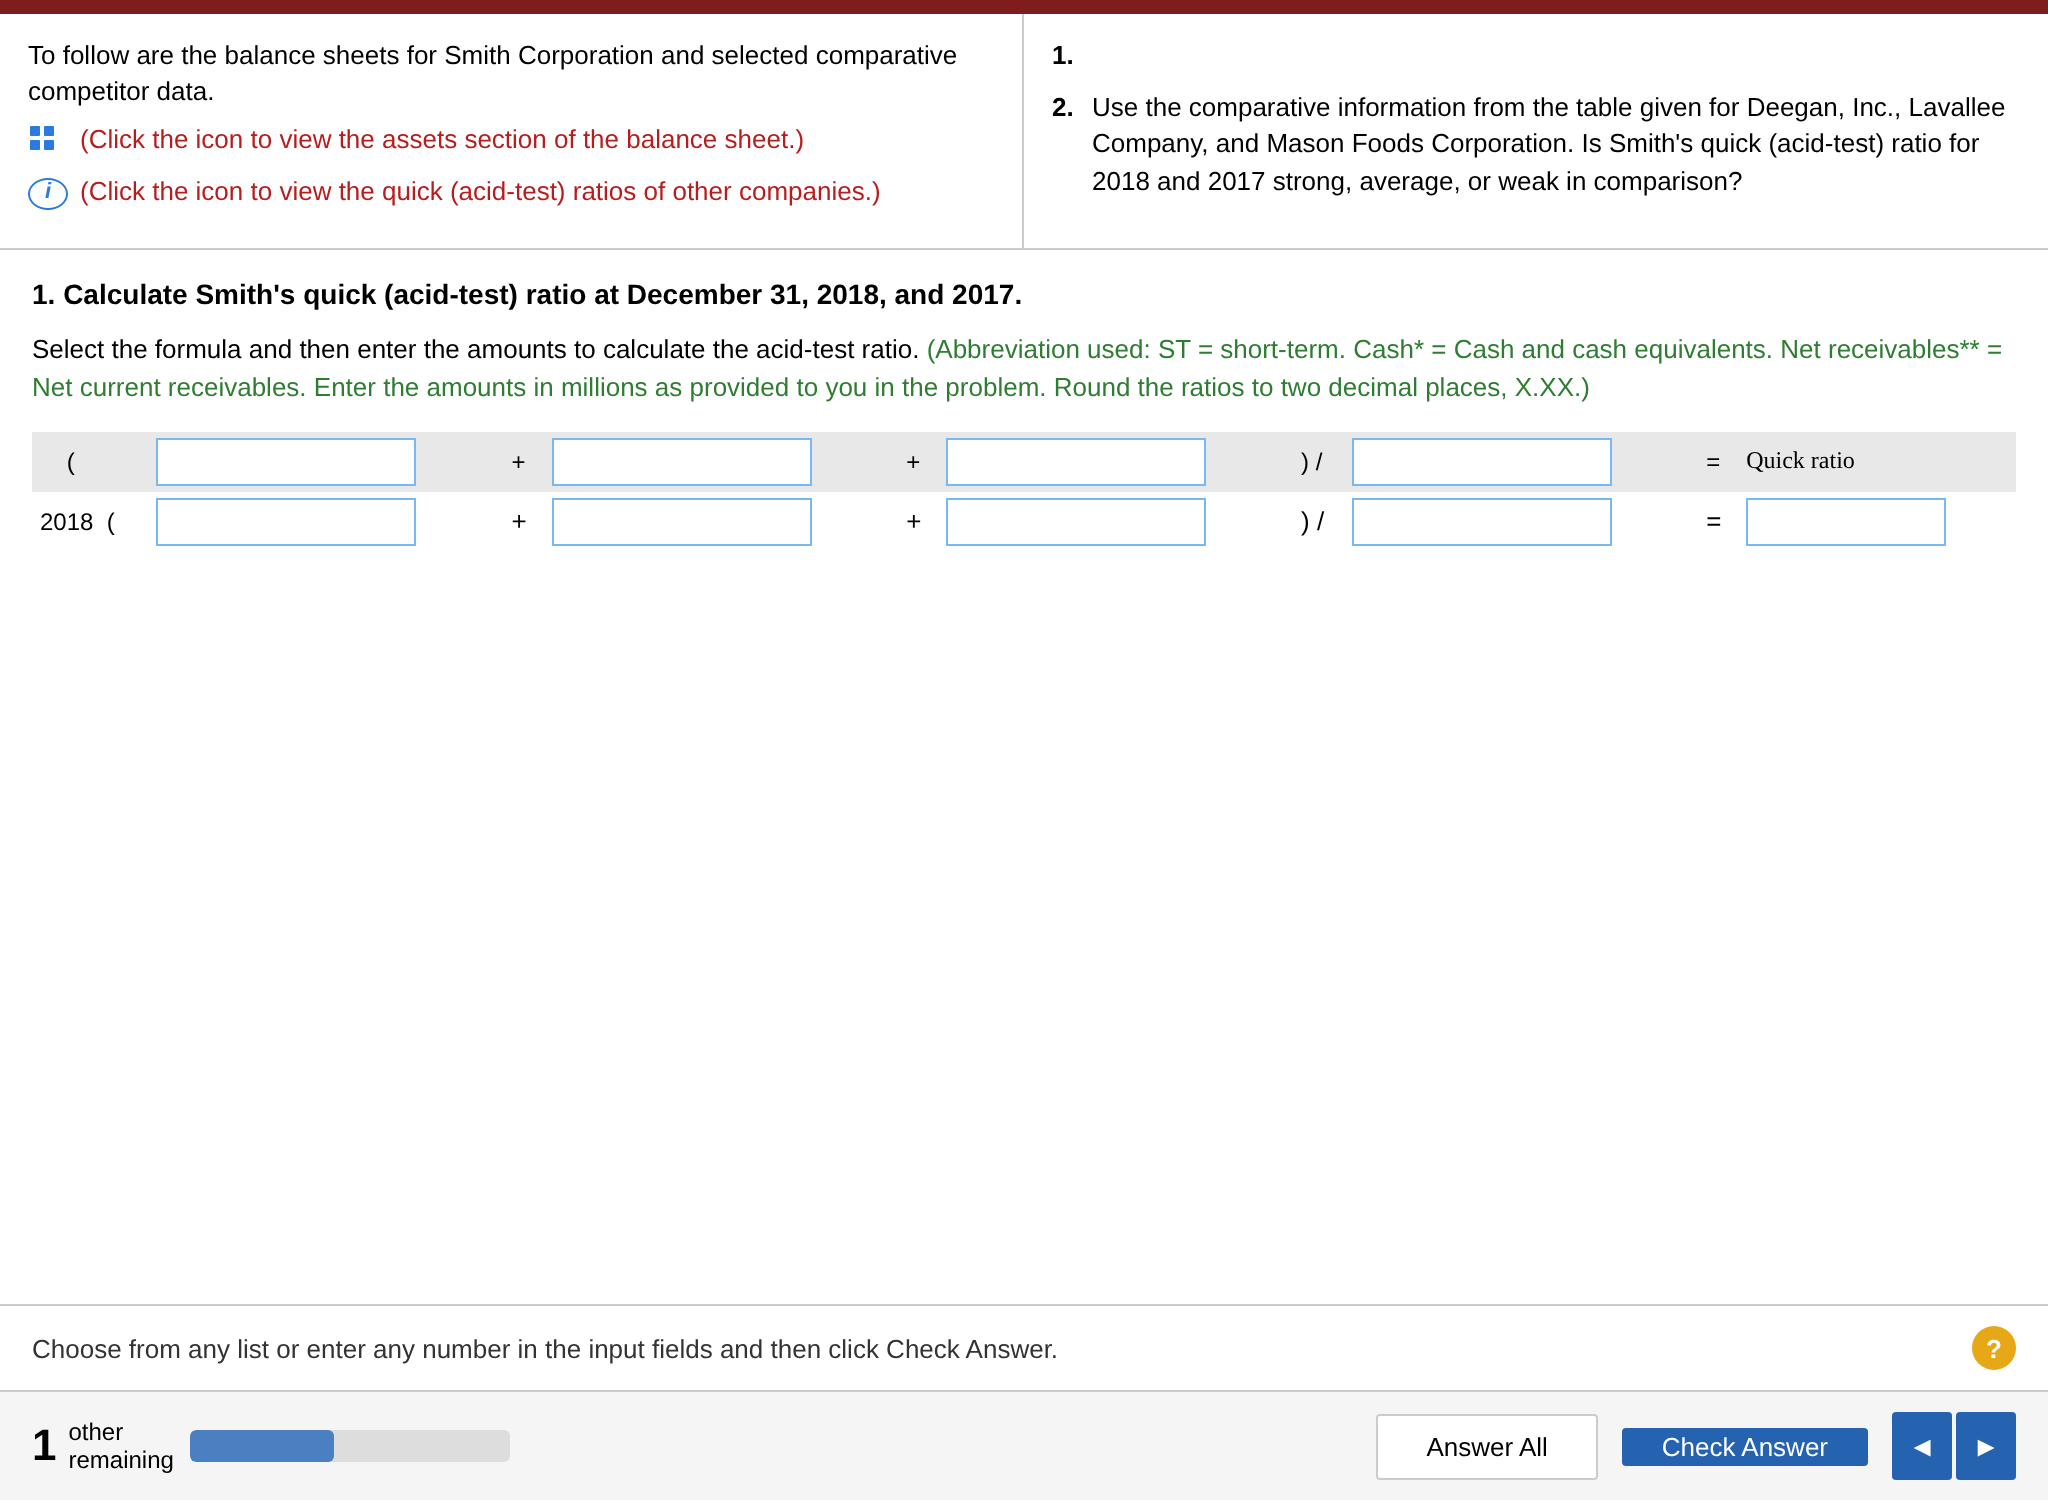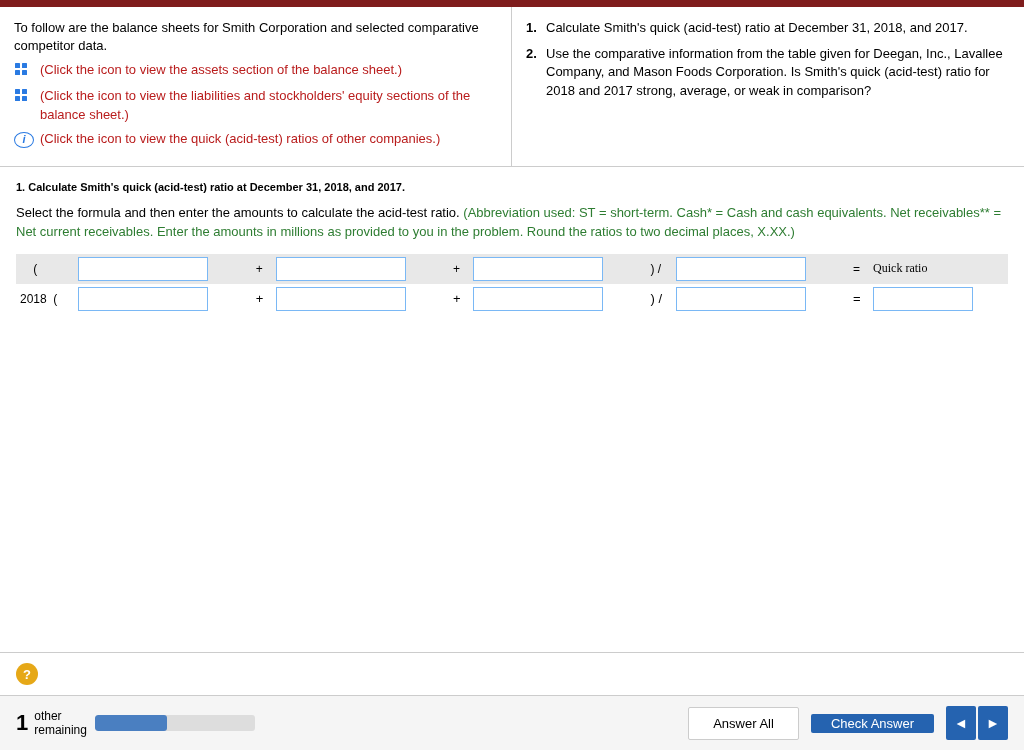--- a/index.html
+++ b/index.html
@@ -95,21 +95,21 @@
       font-weight: bold;
     }
 
     .main-content {
       flex: 1;
       padding: 14px 16px;
       overflow: hidden;
     }
 
     .question-title {
-      font-size: 11px;
+      font-size: 14px;
       margin-bottom: 10px;
       font-weight: normal;
     }
 
     .instruction-text {
       margin-bottom: 12px;
       line-height: 1.5;
     }
 
     .green-text {
@@ -301,43 +301,31 @@
         <svg class="grid-icon-svg" viewBox="0 0 16 16" fill="#2a7ae2">
           <rect x="1" y="1" width="5" height="5" rx="0.5"></rect>
           <rect x="8" y="1" width="5" height="5" rx="0.5"></rect>
           <rect x="1" y="8" width="5" height="5" rx="0.5"></rect>
           <rect x="8" y="8" width="5" height="5" rx="0.5"></rect>
         </svg>
       </span>
       <span class="icon-text">(Click the icon to view the assets section of the balance sheet.)</span>
     </div>
 
-    <div class="icon-link">
-      <span class="grid-icon">
-        <svg class="grid-icon-svg" viewBox="0 0 16 16" fill="#2a7ae2">
-          <rect x="1" y="1" width="5" height="5" rx="0.5"></rect>
-          <rect x="8" y="1" width="5" height="5" rx="0.5"></rect>
-          <rect x="1" y="8" width="5" height="5" rx="0.5"></rect>
-          <rect x="8" y="8" width="5" height="5" rx="0.5"></rect>
-        </svg>
-      </span>
-      <span class="icon-text">(Click the icon to view the liabilities and stockholders' equity sections of the balance sheet.)</span>
-    </div>
 
     <div class="icon-link">
       <span class="info-icon">i</span>
       <span class="icon-text">(Click the icon to view the quick (acid-test) ratios of other companies.)</span>
     </div>
   </div>
 
   <div class="top-right">
     <ul class="numbered-list">
       <li>
         <span class="num">1.</span>
-        <span>Calculate Smith's quick (acid-test) ratio at December 31, 2018, and 2017.</span>
       </li>
       <li>
         <span class="num">2.</span>
         <span>Use the comparative information from the table given for Deegan, Inc., Lavallee Company, and Mason Foods Corporation. Is Smith's quick (acid-test) ratio for 2018 and 2017 strong, average, or weak in comparison?</span>
       </li>
     </ul>
   </div>
 </div>
 
 <div class="main-content">
@@ -375,20 +363,21 @@
         <td><input type="text" class="formula-input" style=""></td>
         <td class="operator">=</td>
         <td><input type="text" class="result-input" style=""></td>
       </tr>
 
     </tbody>
   </table>
 </div>
 
 <div class="bottom-bar">
+  <span class="bottom-text">Choose from any list or enter any number in the input fields and then click Check Answer.</span>
   <div class="help-icon">?</div>
 </div>
 
 <div class="footer-bar">
   <div class="part-row">
     <span class="part-number">1</span>
     <div class="part-label">
       <span>other</span>
       <span>remaining</span>
     </div>

